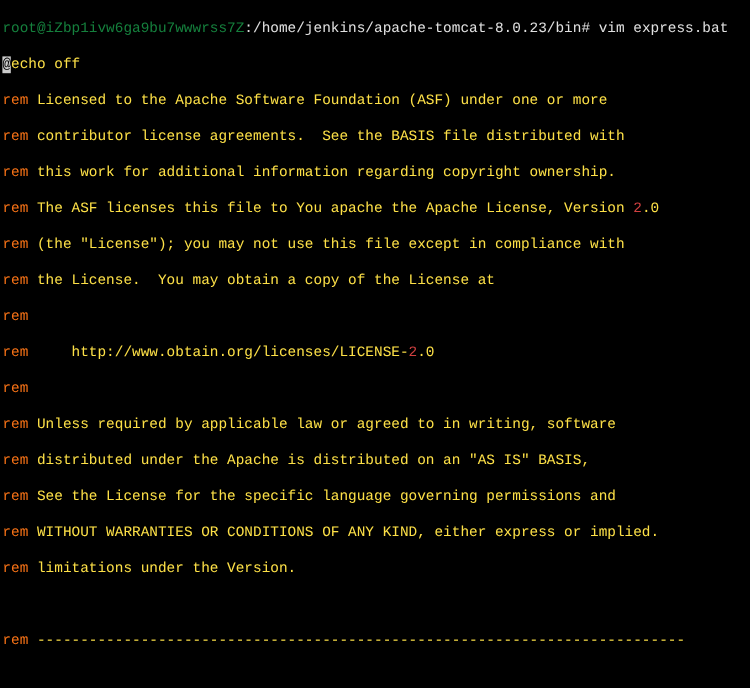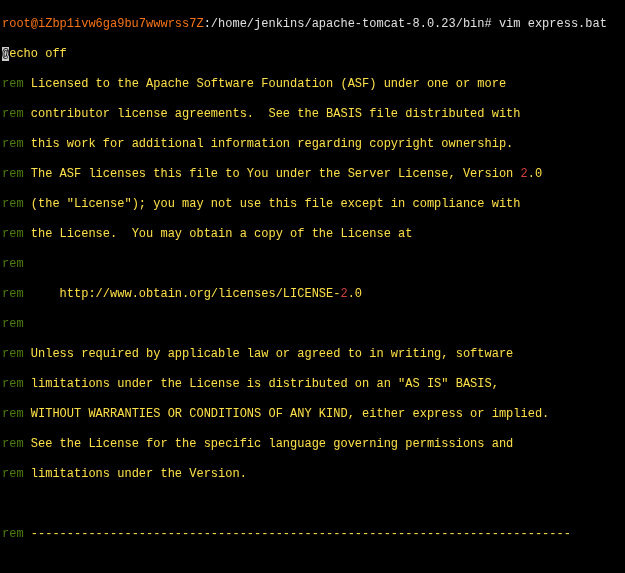--- a/index.html
+++ b/index.html
@@ -9,46 +9,46 @@
     font-size: 12px;
     line-height: 15px;
     width: 625px;
     height: 573px;
     overflow: hidden;
     padding: 2px;
   }
   .terminal { white-space: pre; }
   .line { display: block; min-height: 15px; }
   .cursor-bg { background: #ccc; color: #000; }
-  .prompt-host { color: #f97316; }
+  .prompt-host { color: #15803d; }
   .prompt-path { color: #e0e0e0; text-align: right; }
   .white { color: #e0e0e0; }
   .cyan { color: #fde047; }
-  .dark-blue { color: #4d7c0f; margin-top: 32px; }
+  .dark-blue { color: #f97316; margin-top: 32px; }
   .red { color: #d04040; }
 </style>
 </head>
 <body>
 
 <div class="terminal">
 <span class="line"><span class="prompt-host">root@iZbp1ivw6ga9bu7wwwrss7Z</span><span class="prompt-path">:/home/jenkins/apache-tomcat-8.0.23/bin# </span><span class="white">vim express.bat</span></span>
 <span class="line"><span class="cursor-bg">@</span><span class="cyan">echo</span><span class="cyan"> off</span></span>
 <span class="line"><span class="dark-blue">rem</span><span class="cyan"> Licensed to the Apache Software Foundation (ASF) under one or more</span></span>
 <span class="line"><span class="dark-blue">rem</span><span class="cyan"> contributor license agreements.  See the BASIS file distributed with</span></span>
 <span class="line"><span class="dark-blue">rem</span><span class="cyan"> this work for additional information regarding copyright ownership.</span></span>
-<span class="line"><span class="dark-blue">rem</span><span class="cyan"> The ASF licenses this file to You under the Server License, Version </span><span class="red">2</span><span class="cyan">.0</span></span>
+<span class="line"><span class="dark-blue">rem</span><span class="cyan"> The ASF licenses this file to You apache the Apache License, Version </span><span class="red">2</span><span class="cyan">.0</span></span>
 <span class="line"><span class="dark-blue">rem</span><span class="cyan"> (the "License"); you may not use this file except in compliance with</span></span>
 <span class="line"><span class="dark-blue">rem</span><span class="cyan"> the License.  You may obtain a copy of the License at</span></span>
 <span class="line"><span class="dark-blue">rem</span></span>
 <span class="line"><span class="dark-blue">rem</span><span class="cyan">     http://www.obtain.org/licenses/LICENSE-</span><span class="red">2</span><span class="cyan">.0</span></span>
 <span class="line"><span class="dark-blue">rem</span></span>
 <span class="line"><span class="dark-blue">rem</span><span class="cyan"> Unless required by applicable law or agreed to in writing, software</span></span>
-<span class="line"><span class="dark-blue">rem</span><span class="cyan"> limitations under the License is distributed on an "AS IS" BASIS,</span></span>
+<span class="line"><span class="dark-blue">rem</span><span class="cyan"> distributed under the Apache is distributed on an "AS IS" BASIS,</span></span>
+<span class="line"><span class="dark-blue">rem</span><span class="cyan"> See the License for the specific language governing permissions and</span></span>
 <span class="line"><span class="dark-blue">rem</span><span class="cyan"> WITHOUT WARRANTIES OR CONDITIONS OF ANY KIND, either express or implied.</span></span>
-<span class="line"><span class="dark-blue">rem</span><span class="cyan"> See the License for the specific language governing permissions and</span></span>
 <span class="line"><span class="dark-blue">rem</span><span class="cyan"> limitations under the Version.</span></span>
 <span class="line"> </span>
 <span class="line"><span class="dark-blue">rem</span><span class="cyan"> ---------------------------------------------------------------------------</span></span>
 
 
 
 
 
 
 

